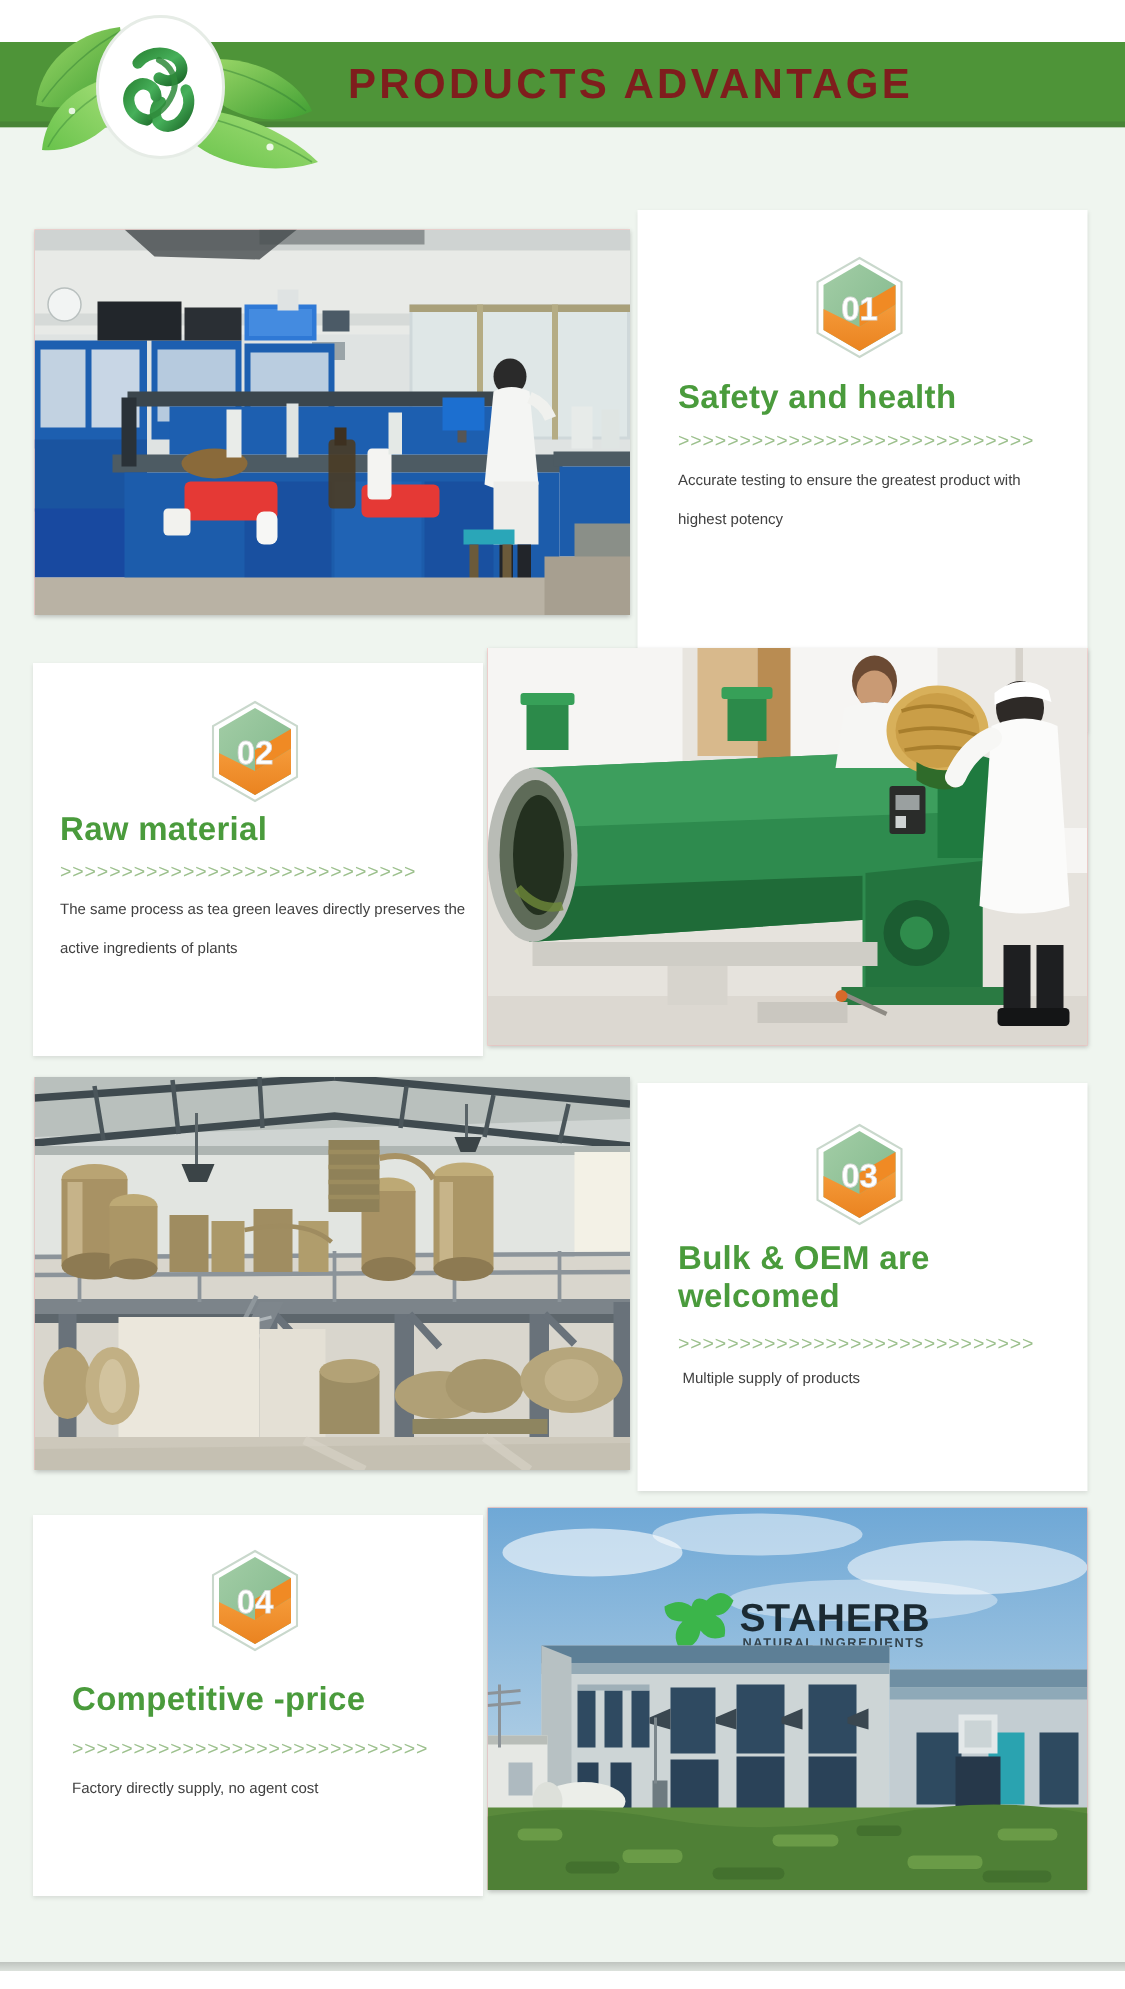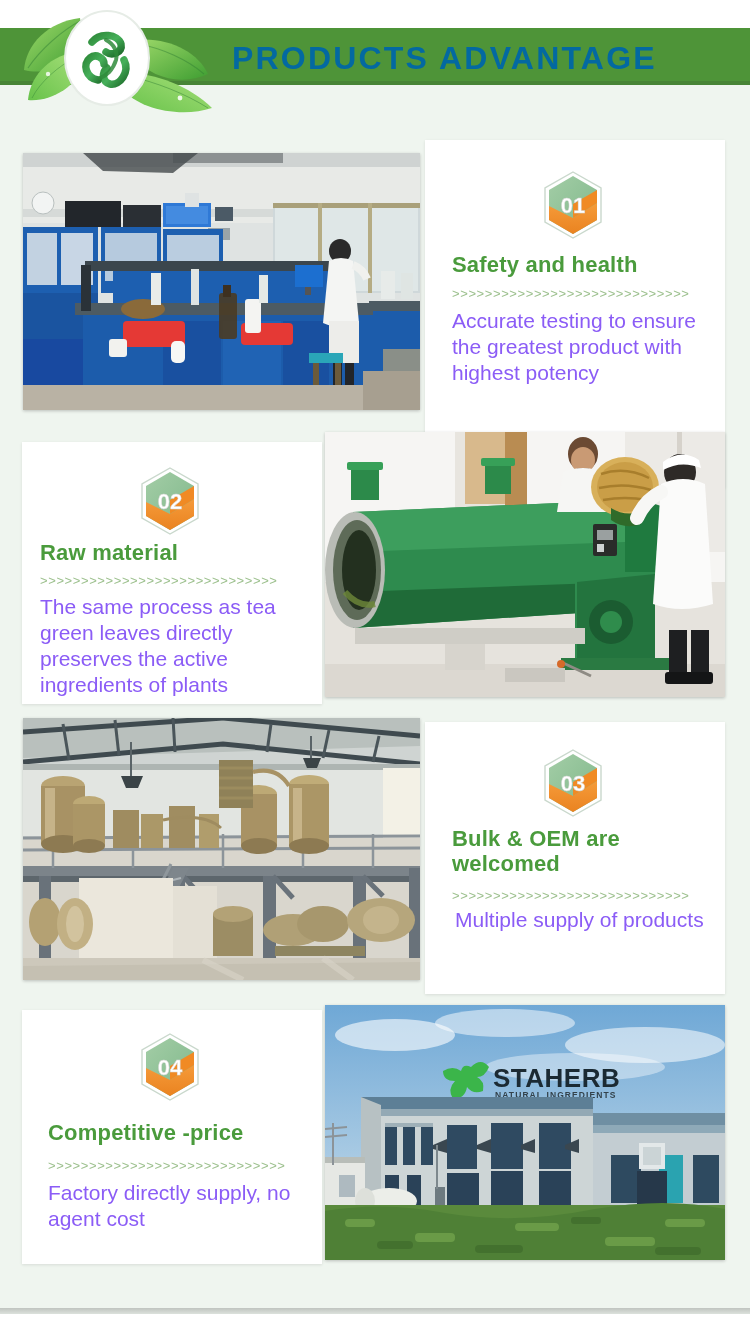--- a/index.html
+++ b/index.html
@@ -28,21 +28,21 @@
   }
   .header-band-shade{
     position:absolute;left:0;top:81px;width:750px;height:4px;
     background:#477f35;opacity:.75;
   }
   .header-below{
     position:absolute;left:0;top:85px;width:750px;height:33px;background:#eff5ef;
   }
   .header-title{
     position:absolute;left:232px;top:40px;
-    font-size:32px;font-weight:bold;color:#0369a1;
+    font-size:28px;font-weight:bold;color:#7f1d1d;
     letter-spacing:2.2px;
     font-family:"Liberation Sans", sans-serif;
     white-space:nowrap;
   }
   
   .logo-wrap{position:absolute;left:22px;top:0px;width:210px;height:118px;}
   .logo-wrap svg{display:block;}
   
   .row{position:absolute;left:0;width:750px;}
   .photo{
@@ -72,22 +72,22 @@
     position:absolute;
     color:#9cc08d;
     font-size:13px;
     letter-spacing:.6px;
     font-family:"Liberation Sans", sans-serif;
     white-space:nowrap;
     font-weight:normal;
   }
   .card-body{
     position:absolute;
-    color:#8b5cf6;
-    font-size:21px;
+    color:#404040;
+    font-size:10px;
     line-height:26px;
     font-family:"Liberation Sans", sans-serif;
   }
   .bottom-shadow{
     position:absolute;left:0;top:1308px;width:750px;height:10px;
     background:linear-gradient(to bottom,rgba(0,0,0,.20),rgba(0,0,0,0));
   }
   .bottom-white{
     position:absolute;left:0;top:1314px;width:750px;height:12px;background:#ffffff;
   }

